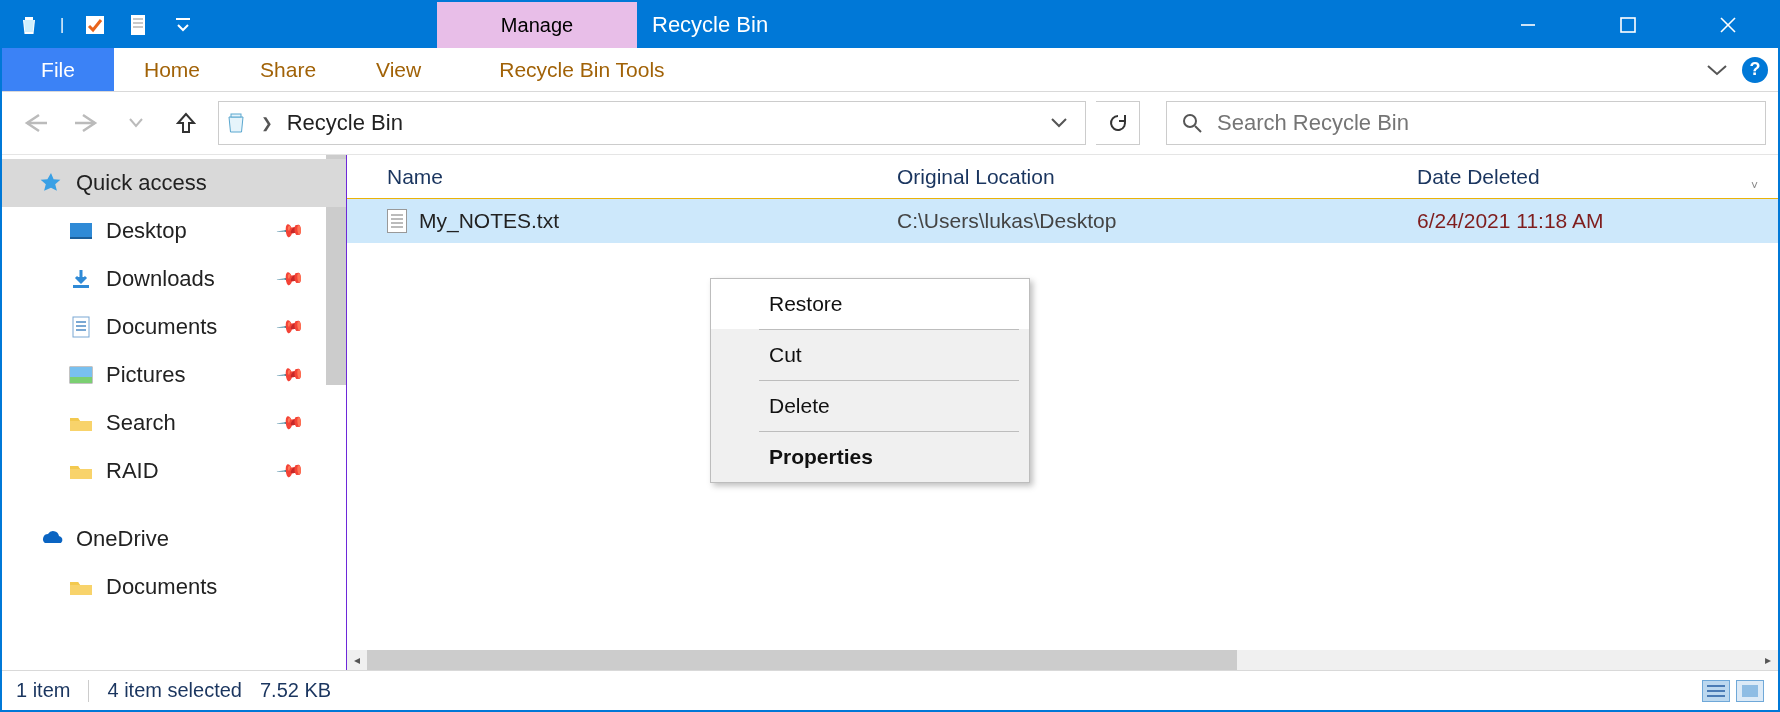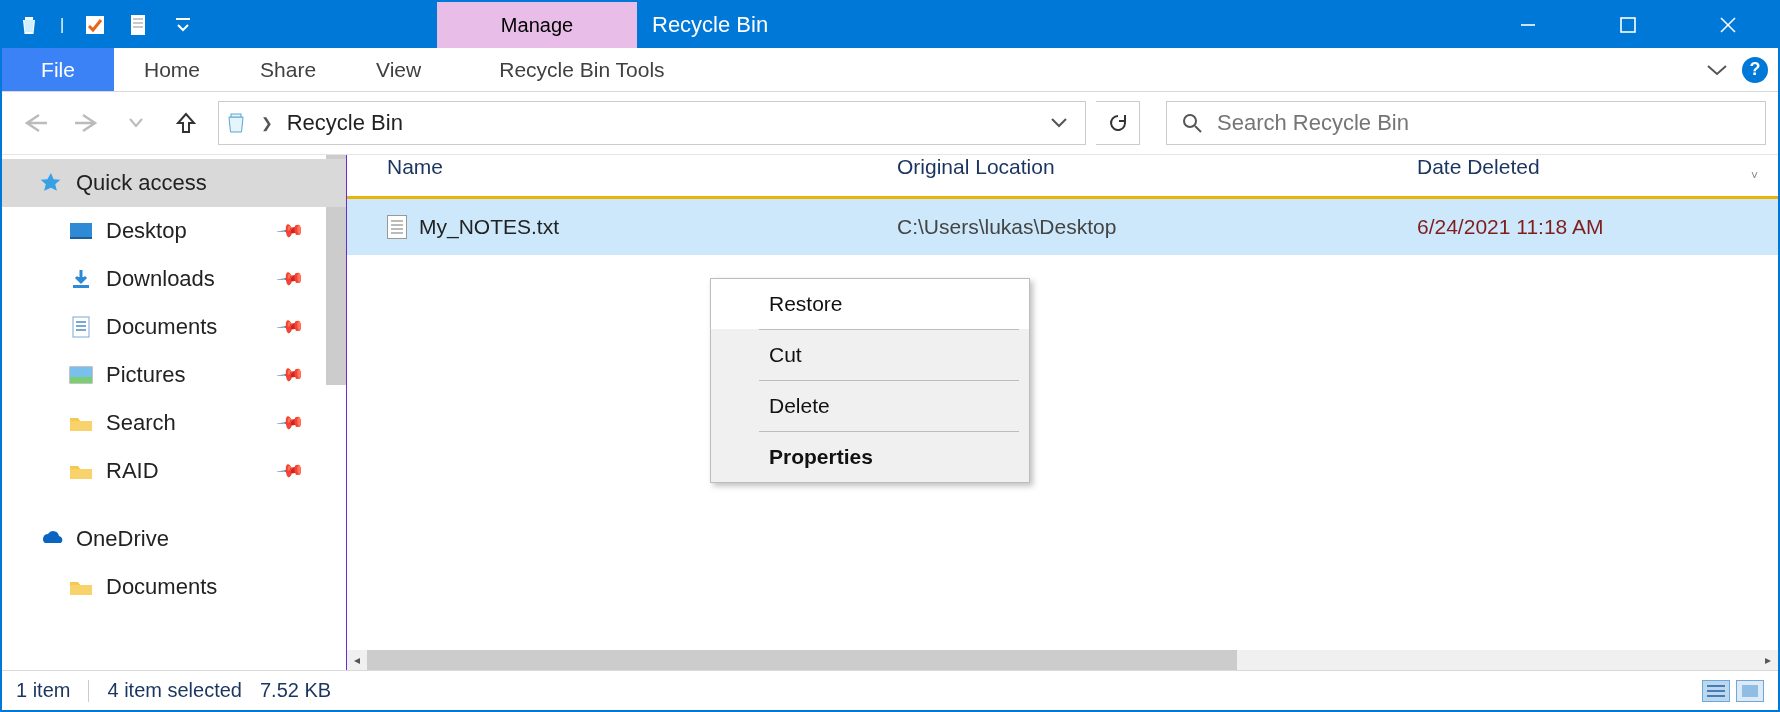--- a/index.html
+++ b/index.html
@@ -12,21 +12,21 @@
   .qat .qat-icon { width: 26px; height: 26px; display: flex; align-items: center; justify-content: center; }
   .manage-tab { position: absolute; left: 435px; top: 0; height: 46px; width: 200px; background: #E8BEE8; color: #000; display: flex; align-items: center; justify-content: center; font-size: 20px; }
   .title-text { position: absolute; left: 650px; top: 0; height: 46px; display: flex; align-items: center; font-size: 22px; color: #fff; }
   .win-controls { margin-left: auto; display: flex; height: 100%; }
   .win-btn { width: 100px; height: 100%; display: flex; align-items: center; justify-content: center; color: #fff; }
   .win-btn svg { stroke: #fff; fill: none; }
 
   
   .ribbon { height: 44px; background: #fff; border-bottom: 1px solid #d9d9d9; display: flex; align-items: stretch; position: relative; }
   .file-tab { width: 112px; background: #3b82f6; color: #fff; display: flex; align-items: center; justify-content: center; font-size: 21px; }
-  .rtab { padding: 0 30px; display: flex; align-items: center; font-size: 21px; color: #404040; }
+  .rtab { padding: 0 30px; display: flex; align-items: center; font-size: 21px; color: #a16207; }
   .rtab-wide { padding: 0 48px; }
   .ribbon-right { position: absolute; right: 10px; top: 0; height: 100%; display: flex; align-items: center; gap: 14px; }
   .help-circle { width: 26px; height: 26px; border-radius: 50%; background: #0078D7; color: #fff; display: flex; align-items: center; justify-content: center; font-size: 18px; font-weight: bold; }
 
   
   .navrow { height: 62px; background: #fff; display: flex; align-items: center; padding: 0 12px 0 20px; gap: 10px; }
   .nav-arrows { display: flex; align-items: center; gap: 22px; padding-right: 8px; }
   .nav-arrows .na { width: 28px; height: 28px; display: flex; align-items: center; justify-content: center; color: #888; }
   .nav-arrows .na.dark { color: #333; }
   .addressbar { flex: 1; height: 44px; border: 1px solid #ccc; display: flex; align-items: center; padding: 0 6px; gap: 10px; }
@@ -46,28 +46,28 @@
   .tree { padding-top: 4px; }
   .tree-item { height: 48px; display: flex; align-items: center; padding-left: 36px; font-size: 22px; color: #222; position: relative; }
   .tree-item.sub { padding-left: 66px; }
   .tree-item .ticon { width: 26px; height: 22px; margin-right: 12px; display: flex; align-items: center; justify-content: center; }
   .tree-item.selected { background: #d9d9d9; }
   .pin { position: absolute; right: 44px; color: #777; font-size: 18px; transform: rotate(40deg); }
   .tree-group { margin-top: 20px; }
 
   
   .filearea { flex: 1; display: flex; flex-direction: column; min-width: 0; }
-  .columns { height: 44px; display: flex; align-items: flex-start; border-bottom: 3px solid #eab308; font-size: 21px; color: #1a355f; }
+  .columns { height: 44px; display: flex; align-items: center; border-bottom: 1px solid #eab308; font-size: 21px; color: #1a355f; }
   .col { padding-left: 40px; position: relative; }
   .col-name { width: 510px; }
   .col-loc  { width: 520px; }
   .col-date { flex: 1; }
   .col .sort-ind { position: absolute; right: 20px; top: 14px; color: #888; font-size: 12px; }
   .rows { flex: 1; position: relative; }
-  .row { height: 56px; display: flex; align-items: center; font-size: 21px; color: #222; }
+  .row { height: 44px; display: flex; align-items: center; font-size: 21px; color: #222; }
   .row.selected { background: #CDE8FB; }
   .row .cell { padding-left: 40px; }
   .row .cell.name { width: 510px; display: flex; align-items: center; gap: 12px; }
   .row .cell.loc  { width: 520px; color: #444; }
   .row .cell.date { flex: 1; color: #7f1d1d; }
   .file-ico { width: 20px; height: 24px; border: 1px solid #999; background: #fff; position: relative; }
   .file-ico::before { content:""; position:absolute; left:3px; top:4px; right:3px; height:2px; background:#bbb; box-shadow: 0 4px 0 #bbb, 0 8px 0 #bbb, 0 12px 0 #bbb; }
 
   .hscroll { height: 20px; background: #f0f0f0; display: flex; align-items: center; }
   .hscroll .arrow { width: 20px; height: 100%; display:flex; align-items:center; justify-content:center; color:#555; font-size:12px; background:#f0f0f0; }

